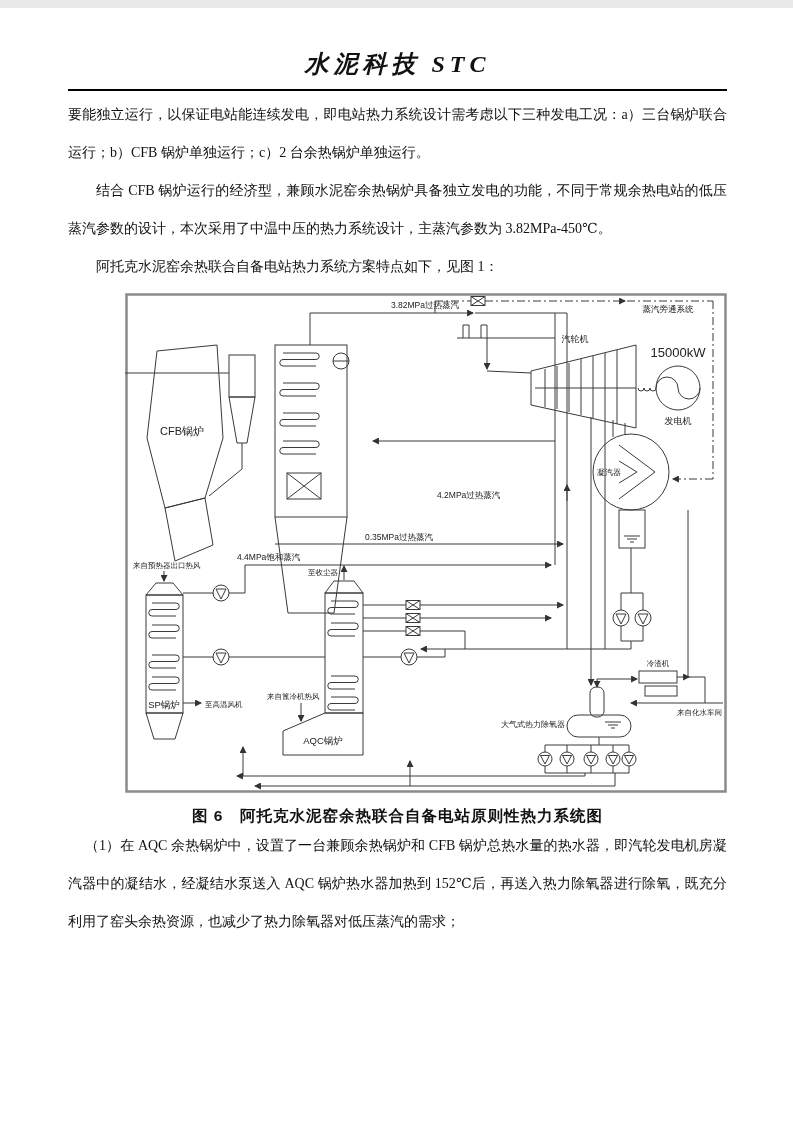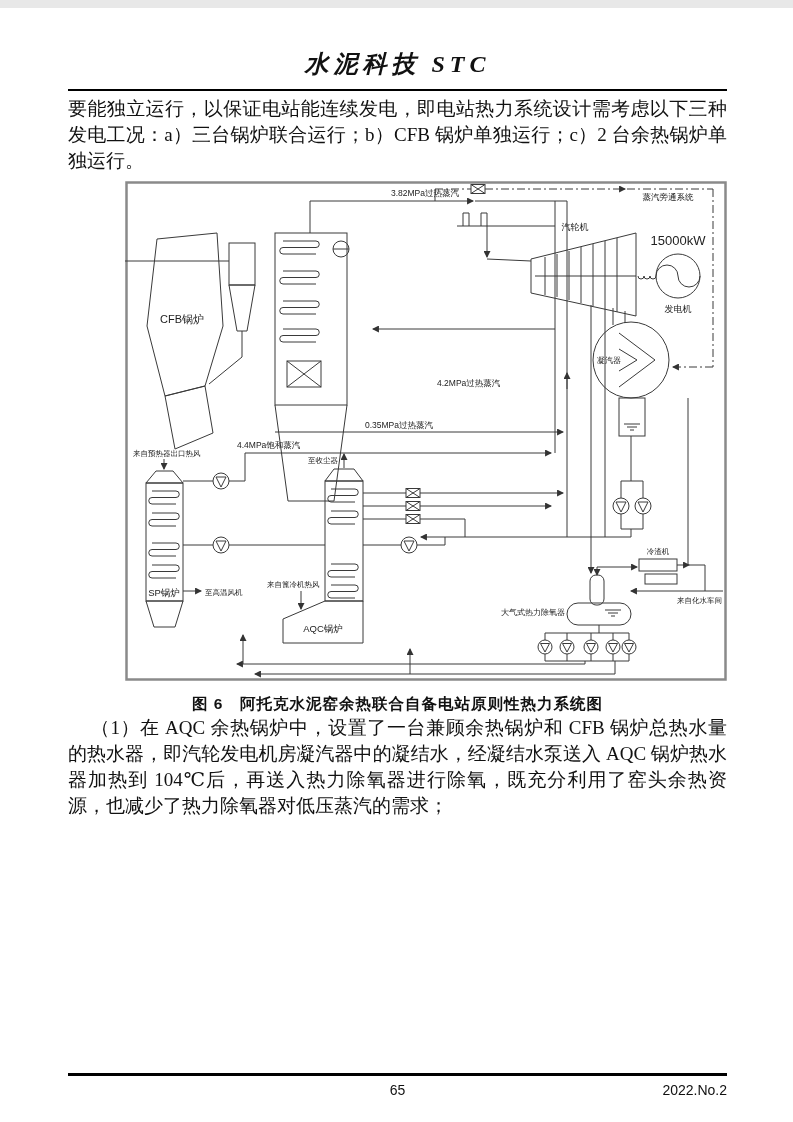--- a/index.html
+++ b/index.html
@@ -20,22 +20,22 @@
     font-size:24px;
     font-weight:700;
     font-style:italic;
     letter-spacing:5px;
   }
   .header-rule{
     border:none;border-top:2.5px solid #000;
     margin:9px 0 0 0;
   }
   .para{
-    font-size:19px;
-    line-height:26px;
+    font-size:14px;
+    line-height:38px;
     text-align:justify;
     margin:0;
   }
   .para.first{margin-top:5px;}
   .indent{text-indent:2em;}
   .indent-sm{text-indent:1.2em;}
   .figure-wrap{margin:7px 0 0 22px;text-align:right;}
   .figure-caption{
     font-family:"Liberation Sans","DejaVu Sans",sans-serif;
     font-weight:700;
@@ -62,20 +62,22 @@
 </head>
 <body>
 
 <div class="page">
   <div class="content">
 
     <div class="journal-title">水泥科技 STC</div>
     <hr class="header-rule">
 
     <p class="para first">要能独立运行，以保证电站能连续发电，即电站热力系统设计需考虑以下三种发电工况：a）三台锅炉联合运行；b）CFB 锅炉单独运行；c）2 台余热锅炉单独运行。</p>
+    <p class="para indent">结合 CFB 锅炉运行的经济型，兼顾水泥窑余热锅炉具备独立发电的功能，不同于常规余热电站的低压蒸汽参数的设计，本次采用了中温中压的热力系统设计，主蒸汽参数为 3.82MPa-450℃。</p>
+    <p class="para indent">阿托克水泥窑余热联合自备电站热力系统方案特点如下，见图 1：</p>
 
     <div class="figure-wrap">
       <svg width="602" height="500" viewBox="0 0 602 500">
         <defs>
           <marker id="arr" viewBox="0 0 10 10" refX="8.5" refY="5" markerWidth="7" markerHeight="7" orient="auto-start-reverse">
             <path d="M0,0 L10,5 L0,10 z" fill="#333"></path>
           </marker>
           <g id="coil" stroke="#3a3a3a" fill="none" stroke-width="1">
             <path d="M0,0 h24 a3.2,3.2 0 0 1 0,6.5 H0 a3.2,3.2 0 0 0 0,6.5 h24"></path>
           </g>
@@ -327,23 +329,16 @@
           <text x="142" y="406" font-size="7.5">来自篦冷机热风</text>
           <text x="440" y="434" font-size="8" text-anchor="end">大气式热力除氧器</text>
           <text x="533" y="373" font-size="7.5" text-anchor="middle">冷渣机</text>
           <text x="597" y="422" font-size="7.5" text-anchor="end">来自化水车间</text>
         </g>
       </svg>
     </div>
 
     <div class="figure-caption">图 6　阿托克水泥窑余热联合自备电站原则性热力系统图</div>
 
-    <p class="para indent-sm">（1）在 AQC 余热锅炉中，设置了一台兼顾余热锅炉和 CFB 锅炉总热水量的热水器，即汽轮发电机房凝汽器中的凝结水，经凝结水泵送入 AQC 锅炉热水器加热到 104℃后，再送入热力除氧器进行除氧，既充分利用了窑头余热资源，也减少了热力除氧器对低压蒸汽的需求；</p>
+    <p class="para indent-sm">（1）在 AQC 余热锅炉中，设置了一台兼顾余热锅炉和 CFB 锅炉总热水量的热水器，即汽轮发电机房凝汽器中的凝结水，经凝结水泵送入 AQC 锅炉热水器加热到 152℃后，再送入热力除氧器进行除氧，既充分利用了窑头余热资源，也减少了热力除氧器对低压蒸汽的需求；</p>
   </div>
 
-  <div class="footer">
-    <hr class="footer-rule">
-    <div class="footer-row">
-      <span class="page-number">65</span>
-      <span class="issue">2022.No.2</span>
-    </div>
-  </div>
 </div>
 
 </body></html>

